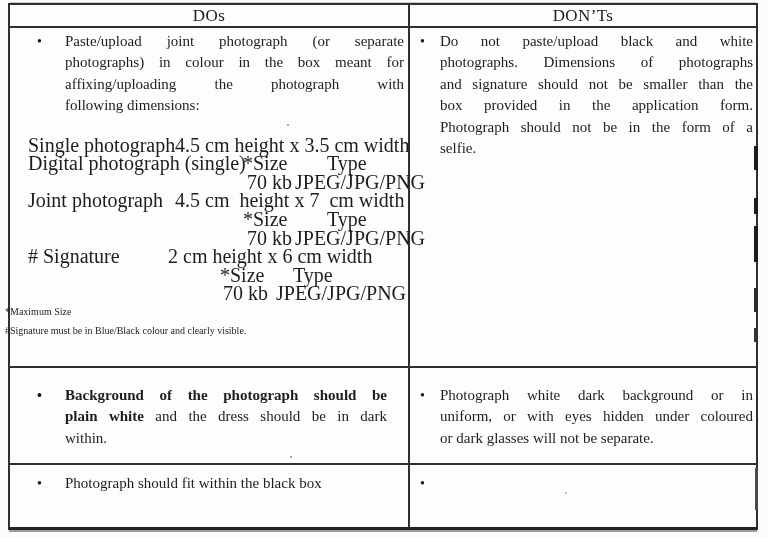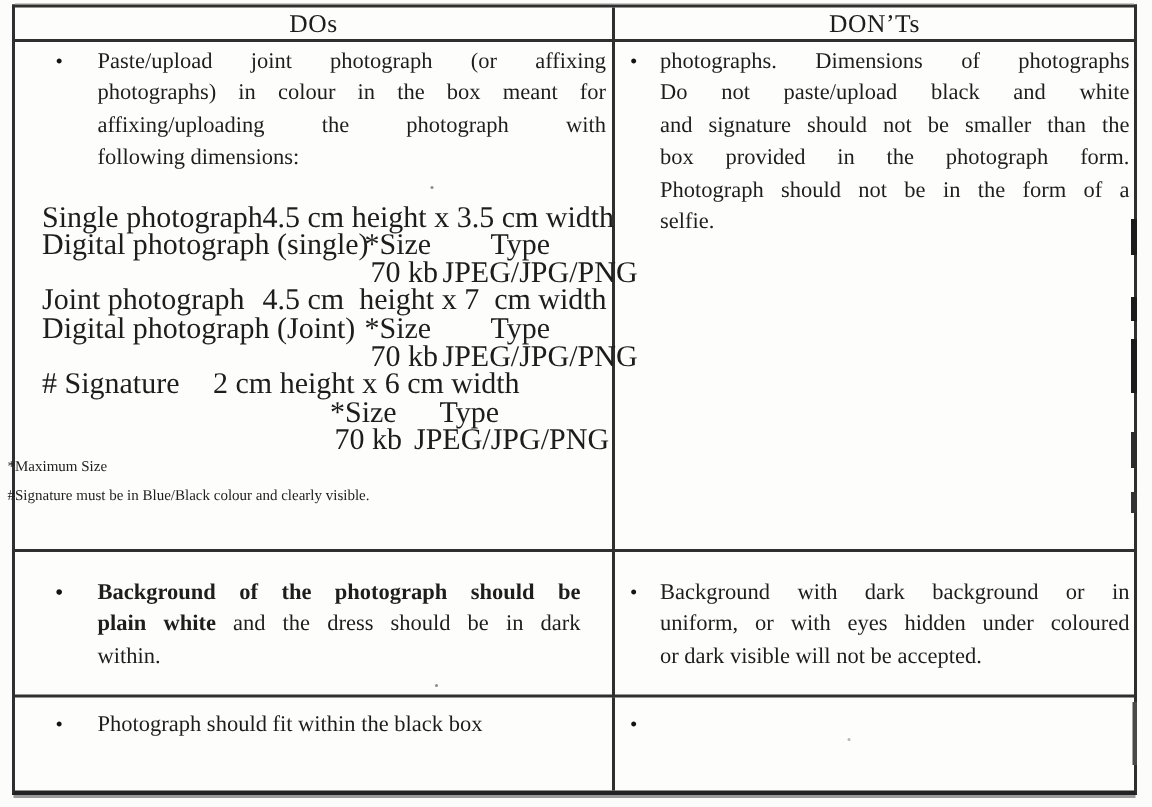--- a/index.html
+++ b/index.html
@@ -53,21 +53,21 @@
   
   .specs{margin-top:19px;font-size:20px;}
   .spec-line{position:relative;height:18.6px;}
   .sp{position:absolute;white-space:pre;top:0;line-height:18.6px;}
   .sp-label{left:18px;}
   .sp-dimA{left:165px;}
   .sp-sizeA{left:233px;}
   .sp-typeA{left:317px;}
   .sp-kbA{left:237px;}
   .sp-fmtA{left:285px;}
-  .sp-dimB{left:132px;}
+  .sp-dimB{left:158px;}
   .sp-sizeB{left:210px;}
   .sp-typeB{left:283px;}
   .sp-kbB{left:213px;}
   .sp-fmtB{left:266px;}
   .footnote{
     position:relative;margin-left:-5px;font-size:10px;line-height:18.6px;
     white-space:nowrap;
   }
   
   .artifact{position:absolute;background:#1c1c1c;}
@@ -91,21 +91,21 @@
     <div class="cell col-left row-border hdr">
       <span>DOs</span>
     </div>
     <div class="cell row-border hdr">
       <span>DON’Ts</span>
     </div>
 
     <div class="cell col-left row-border r1l">
       <span class="bullet">•</span>
       <div class="para">
-        <div class="jline">Paste/upload joint photograph (or affixing</div>
+        <div class="jline">Paste/upload joint photograph (or separate</div>
         <div class="jline">photographs) in colour in the box meant for</div>
         <div class="jline">affixing/uploading the photograph with</div>
         <div class="lastline">following dimensions:</div>
       </div>
 
       <div class="specs">
         <div class="spec-line">
           <span class="sp sp-label">Single photograph</span>
           <span class="sp sp-dimA">4.5 cm height x 3.5 cm width</span>
         </div>
@@ -116,21 +116,20 @@
         </div>
         <div class="spec-line">
           <span class="sp sp-kbA">70 kb</span>
           <span class="sp sp-fmtA">JPEG/JPG/PNG</span>
         </div>
         <div class="spec-line">
           <span class="sp sp-label">Joint photograph</span>
           <span class="sp sp-dimA">4.5 cm  height x 7  cm width</span>
         </div>
         <div class="spec-line">
-          <span class="sp sp-label">Digital photograph (Joint)</span>
           <span class="sp sp-sizeA">*Size</span>
           <span class="sp sp-typeA">Type</span>
         </div>
         <div class="spec-line">
           <span class="sp sp-kbA">70 kb</span>
           <span class="sp sp-fmtA">JPEG/JPG/PNG</span>
         </div>
         <div class="spec-line">
           <span class="sp sp-label"># Signature</span>
           <span class="sp sp-dimB">2 cm height x 6 cm width</span>
@@ -145,44 +144,44 @@
         </div>
       </div>
 
       <div class="footnote">*Maximum Size</div>
       <div class="footnote">#Signature must be in Blue/Black colour and clearly visible.</div>
     </div>
 
     <div class="cell row-border r1r">
       <span class="bullet">•</span>
       <div class="para">
+        <div class="jline">Do not paste/upload black and white</div>
         <div class="jline">photographs. Dimensions of photographs</div>
-        <div class="jline">Do not paste/upload black and white</div>
         <div class="jline">and signature should not be smaller than the</div>
-        <div class="jline">box provided in the photograph form.</div>
+        <div class="jline">box provided in the application form.</div>
         <div class="jline">Photograph should not be in the form of a</div>
         <div class="lastline">selfie.</div>
       </div>
     </div>
 
     <div class="cell col-left row-border r2l">
       <span class="bullet bold">•</span>
       <div class="para">
         <div class="jline bold">Background of the photograph should be</div>
         <div class="jline"><span class="bold">plain white</span><span> and the dress should be in dark</span></div>
         <div class="lastline">within.</div>
       </div>
     </div>
 
     <div class="cell row-border r2r">
       <span class="bullet">•</span>
       <div class="para">
-        <div class="jline">Background with dark background or in</div>
+        <div class="jline">Photograph white dark background or in</div>
         <div class="jline">uniform, or with eyes hidden under coloured</div>
-        <div class="lastline">or dark visible will not be accepted.</div>
+        <div class="lastline">or dark glasses will not be separate.</div>
       </div>
     </div>
 
     <div class="cell col-left r3l">
       <span class="bullet">•</span>
       <div class="para">
         <div class="lastline">Photograph should fit within the black box</div>
       </div>
     </div>
 

